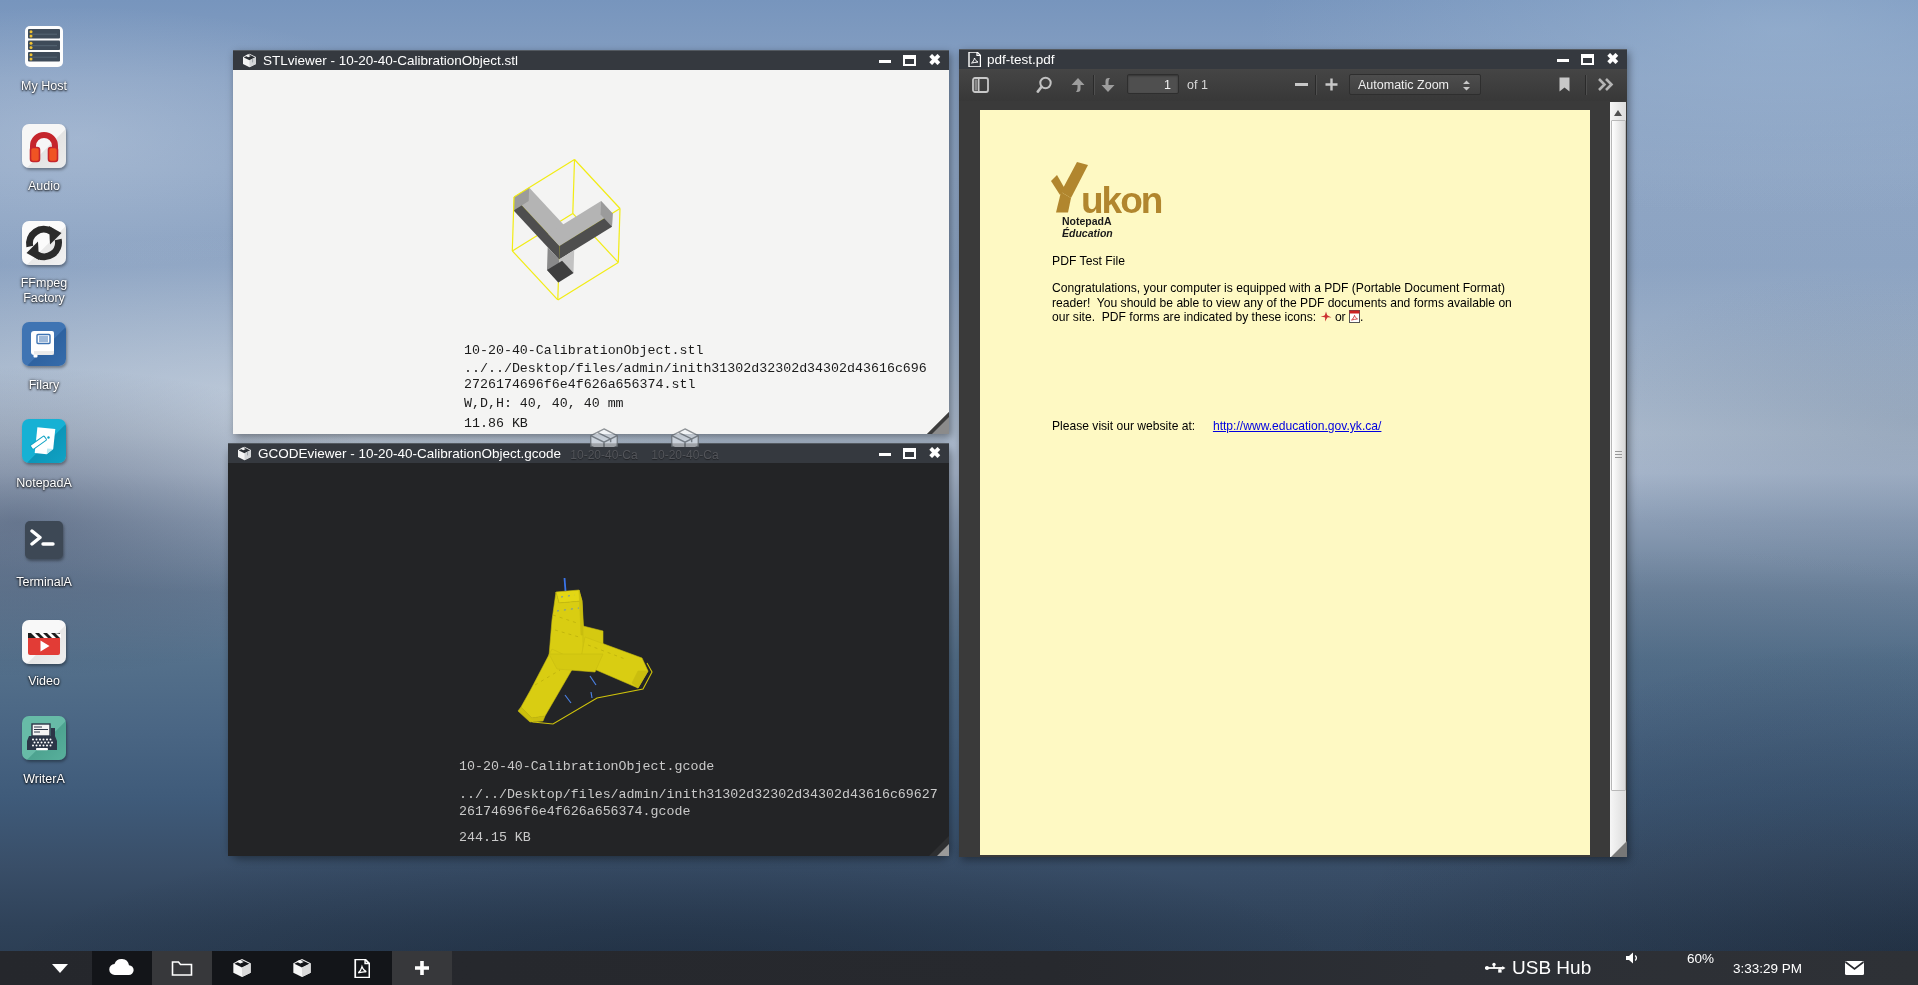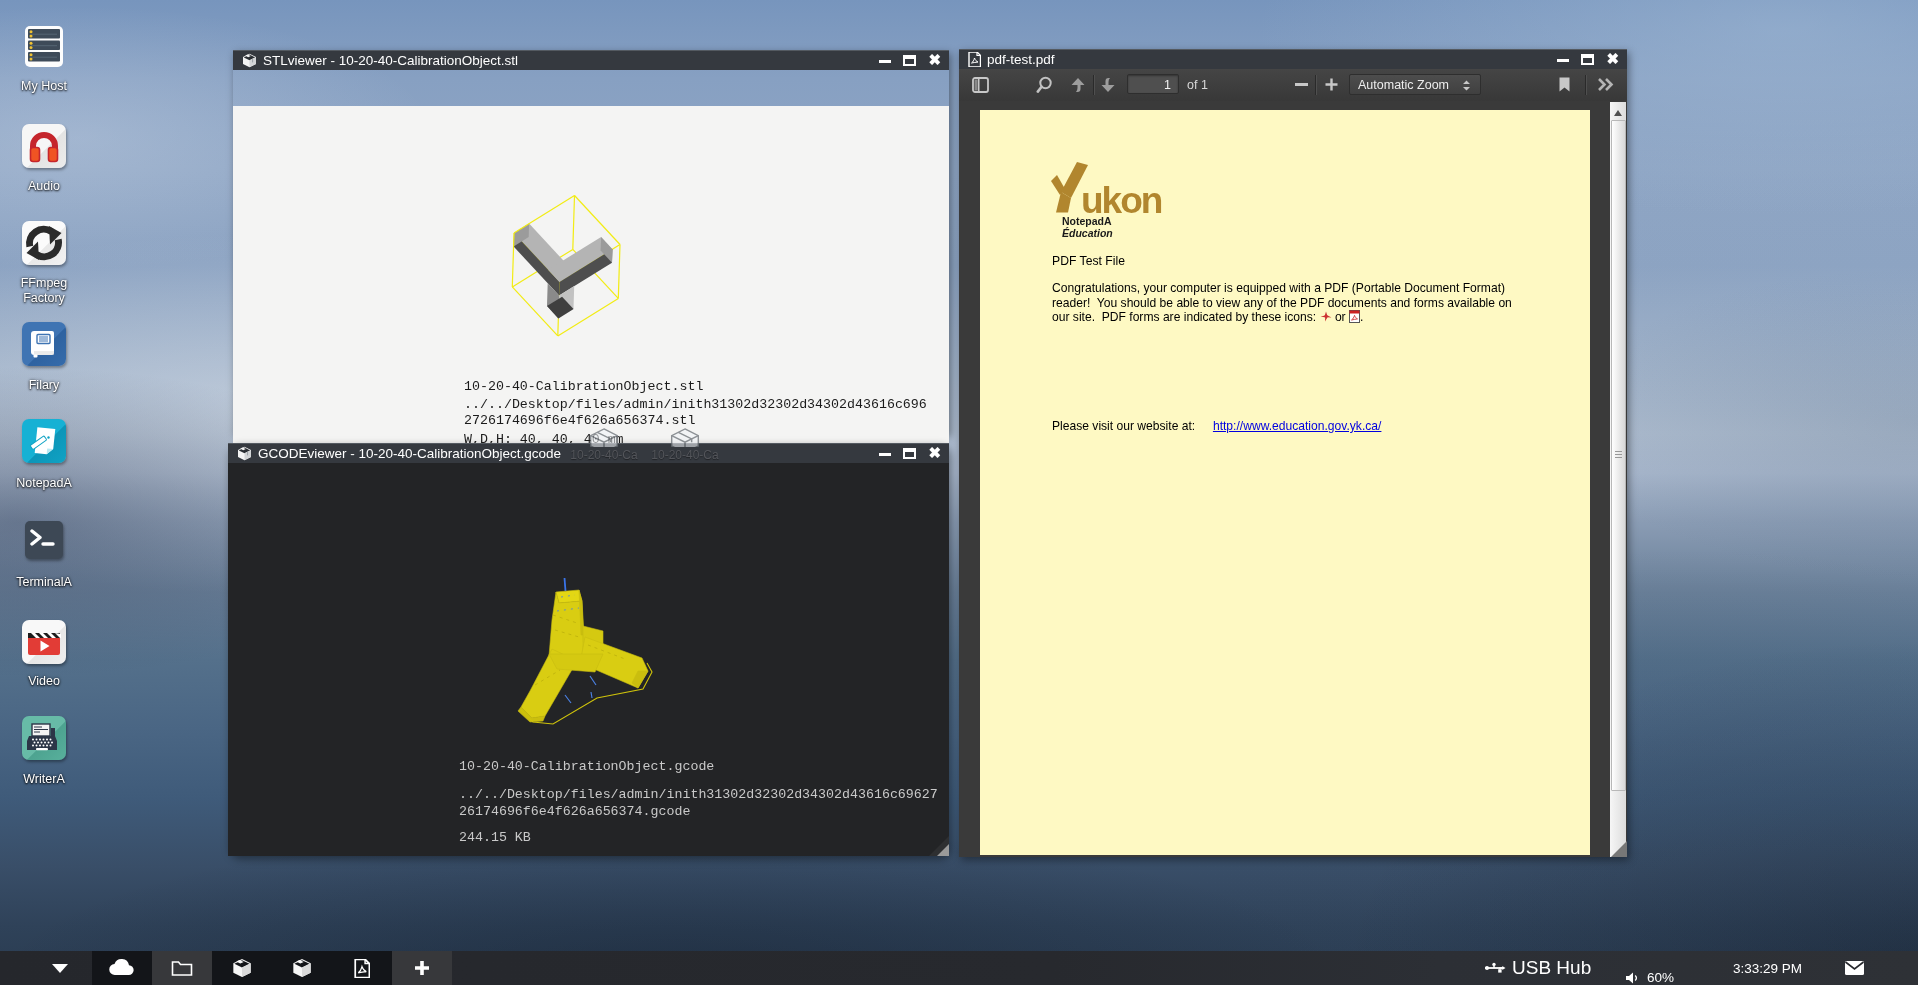--- a/index.html
+++ b/index.html
@@ -196,21 +196,21 @@
         <path d="M3.2 2.6 L5.6 1.5 L8.8 3 L6.2 4.2 Z" fill="#f4f4f4"></path>
         <path d="M10.6 5.8 L10.6 9.4" stroke="#9aa0a6" stroke-width="1"></path>
       </svg>
     <span class="ttxt">STLviewer - 10-20-40-CalibrationObject.stl</span>
   </div>
   <div class="wbtns" style="right:8px;gap:12px;">
     <div class="bmin"></div>
       <div class="bmax"></div>
       <div class="bclose">✖</div>
   </div>
-  <div class="abs" style="left:0;top:20px;width:716px;height:364px;background:#f4f4f3;overflow:hidden;margin-top:36px;">
+  <div class="abs" style="left:0;top:20px;width:716px;height:364px;background:#f4f4f3;overflow:hidden;">
     <svg class="abs" style="left:257px;top:80px" width="160" height="160" viewBox="0 0 160 160" id="stlsvg">
         <g stroke="#f2ec13" stroke-width="1.2" fill="none">
           <line x1="84.5" y1="9.5" x2="82.8" y2="63.4"></line>
           <line x1="82.8" y1="63.4" x2="22.3" y2="100.9"></line>
           <line x1="82.8" y1="63.4" x2="128.3" y2="112.4"></line>
           <line x1="24.0" y1="47.0" x2="69.5" y2="96.0"></line>
           <line x1="69.5" y1="96.0" x2="130.0" y2="58.5"></line>
           <line x1="69.5" y1="96.0" x2="67.8" y2="149.9"></line>
         </g>
         <polygon points="39.1,37.6 84.6,86.6 69.5,96.0 24.0,47.0" fill="#b4b4b4"></polygon>
@@ -452,21 +452,21 @@
           <circle cx="3" cy="6" r="2" stroke="none"></circle>
           <path d="M21.5 6 l-3.2-2 v4 z" stroke="none"></path>
           <circle cx="10" cy="2.4" r="1.7" stroke="none"></circle>
           <path d="M10 3.5 L10 6" stroke-width="1.5"></path>
           <rect x="14.2" y="7.2" width="3.4" height="3.4" stroke="none"></rect>
           <path d="M16 7.2 L16 6" stroke-width="1.5"></path>
         </g>
       </svg>
     <span>USB Hub</span>
   </div>
-  <div style="position:absolute;left:1625px;top:0;height:34px;display:flex;align-items:flex-end;color:#fff;font-size:13.5px;">
+  <div style="position:absolute;left:1625px;top:0;height:34px;display:flex;align-items:flex-start;color:#fff;font-size:13.5px;gap:40px;">
     <svg width="14" height="14" viewBox="0 0 14 14" style="margin-right:8px;">
         <path d="M1 5 h3 l4-3.6 v11.2 L4 9 H1 Z" fill="#fff"></path>
         <path d="M10.2 4.5 a3.6 3.6 0 0 1 0 5" stroke="#fff" stroke-width="1.3" fill="none"></path>
       </svg>
     <span>60%</span>
   </div>
   <div style="position:absolute;left:1733px;top:0;height:34px;display:flex;align-items:center;color:#fff;font-size:13.5px;">3:33:29 PM</div>
   <div style="position:absolute;left:1845px;top:0;height:34px;display:flex;align-items:center;">
     <svg width="19" height="14" viewBox="0 0 19 14">
         <rect x="0" y="0" width="19" height="14" rx="1.5" fill="#fff"></rect>

